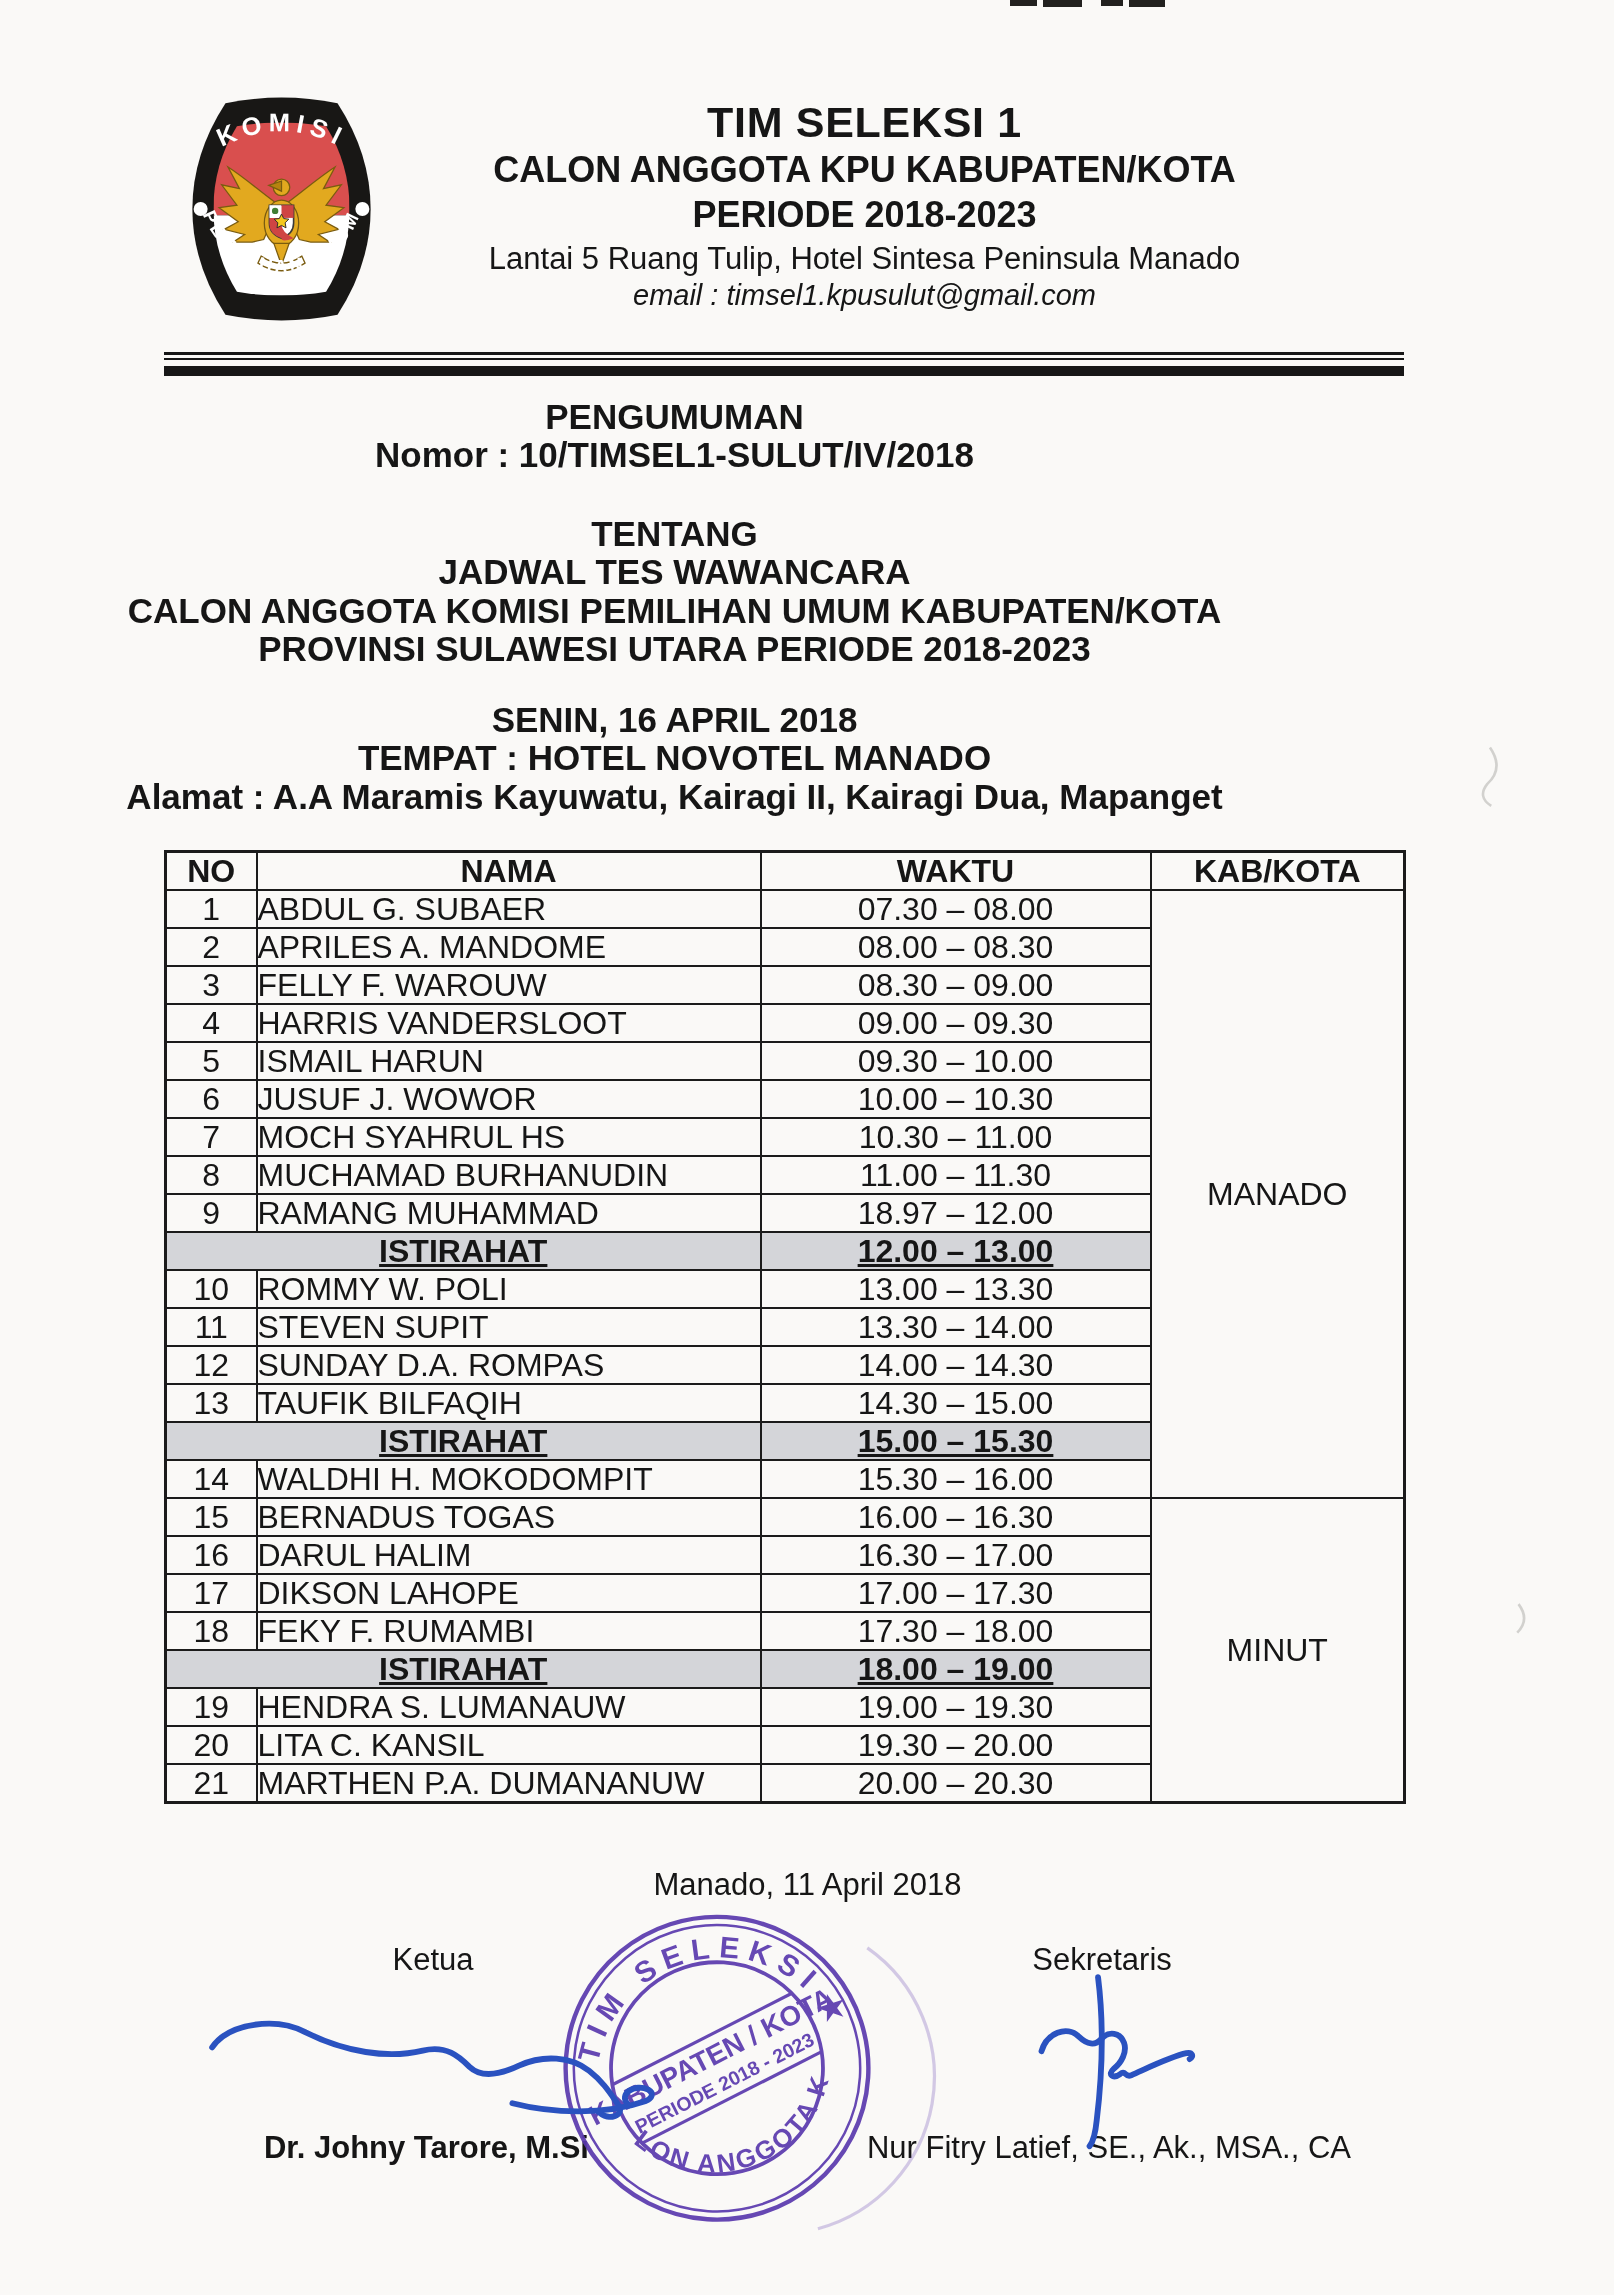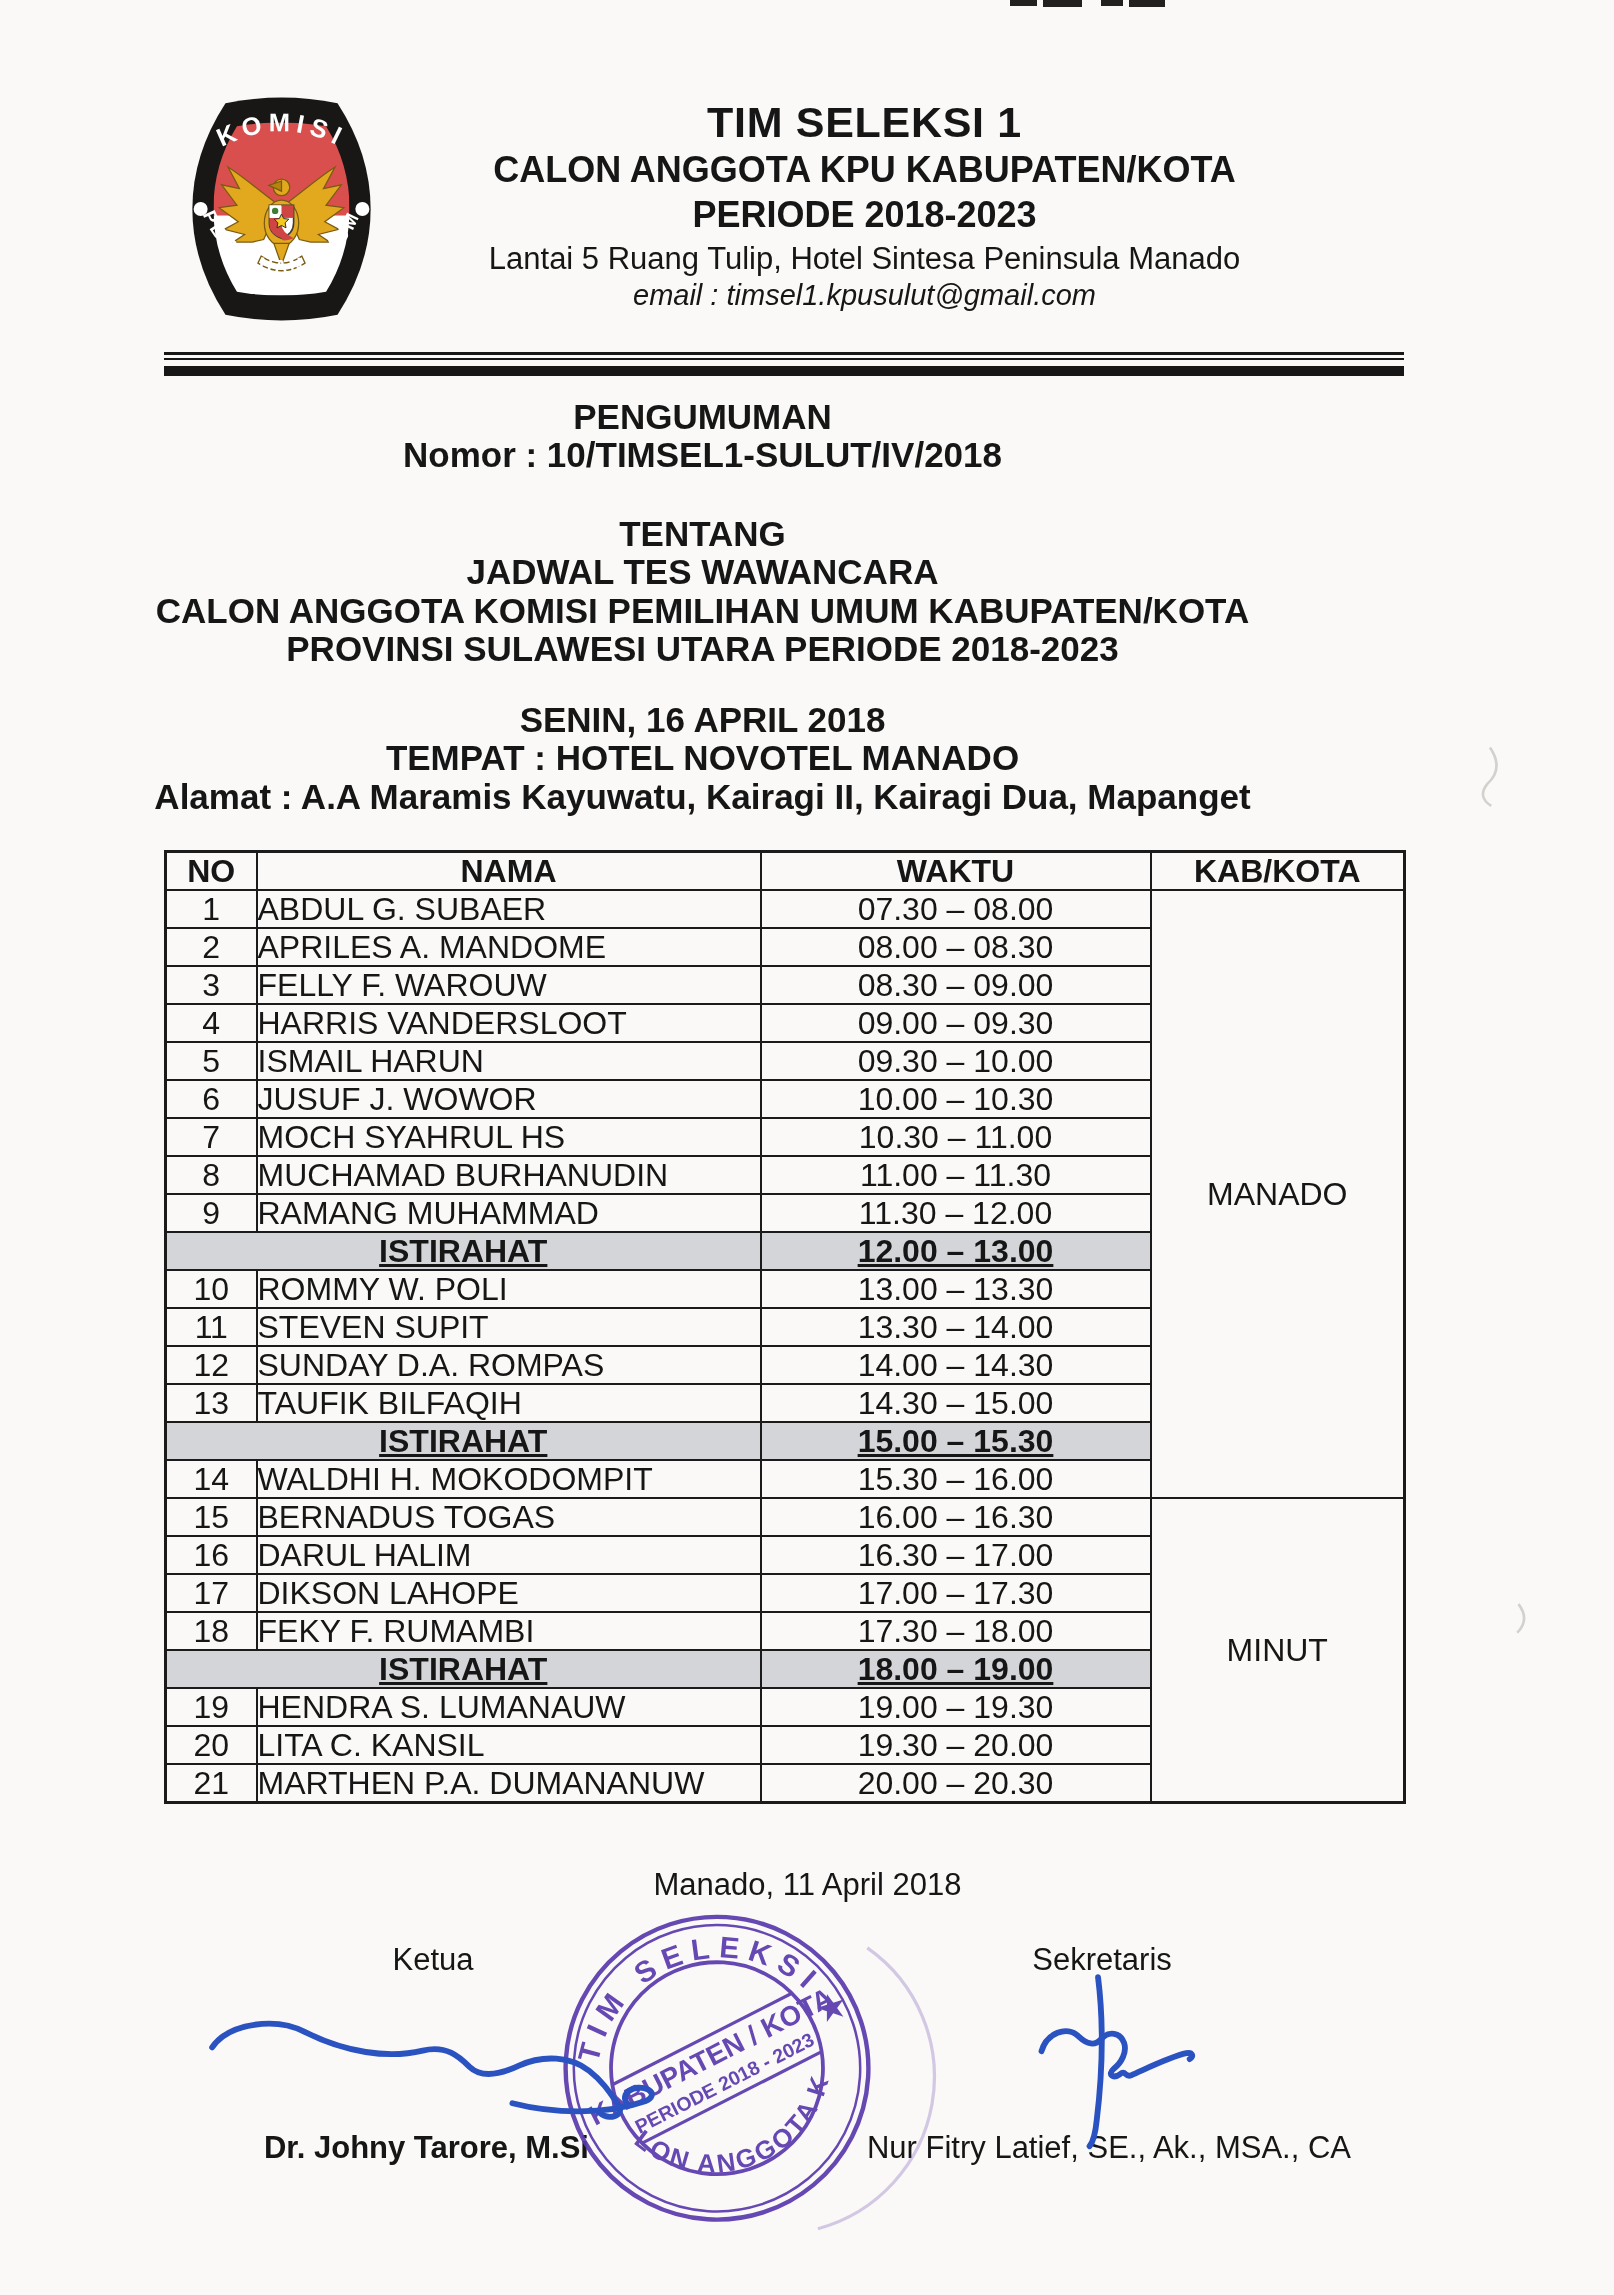--- a/index.html
+++ b/index.html
@@ -19,21 +19,21 @@
   .lh5 { font-size:31px; line-height:38px; margin-top:2.6px; }
   .lh6 { font-size:29px; line-height:35px; font-style:italic; }
 
   .rule { position:absolute; left:164px; width:1240px; top:352px; }
   .rule .r1 { height:2.6px; background:#171717; }
   .rule .r2 { height:2.6px; background:#171717; margin-top:3.3px; }
   .rule .r3 { height:10.4px; background:#171717; margin-top:5.2px; }
 
   
   .cline { position:absolute; left:0; width:1349px; text-align:center;
-           font-size:35px; font-weight:bold; line-height:38px;padding-left:28px; }
+           font-size:35px; font-weight:bold; line-height:38px; }
 
   
   table.sched { position:absolute; left:164px; top:850px; width:1238px;
                 border-collapse:collapse; table-layout:fixed;
                 font-size:32px; }
   table.sched th, table.sched td { border:2.6px solid #1b1b1b; height:36px;
                 padding:0; line-height:36px; white-space:nowrap; overflow:hidden; }
   table.sched { border:3.3px solid #1b1b1b; }
   table.sched th { font-weight:bold; text-align:center; }
   td.c-no    { text-align:center; }
@@ -183,21 +183,21 @@
           <td class="c-time">10.30 – 11.00</td>
         </tr>
         <tr>
           <td class="c-no">8</td>
           <td class="c-name">MUCHAMAD BURHANUDIN</td>
           <td class="c-time">11.00 – 11.30</td>
         </tr>
         <tr>
           <td class="c-no">9</td>
           <td class="c-name">RAMANG MUHAMMAD</td>
-          <td class="c-time">11.30 – 12.00</td>
+          <td class="c-time">18.97 – 12.00</td>
         </tr>
         <tr class="break">
           <td class="c-break" colspan="2">ISTIRAHAT</td>
           <td class="c-time">12.00 – 13.00</td>
         </tr>
         <tr>
           <td class="c-no">10</td>
           <td class="c-name">ROMMY W. POLI</td>
           <td class="c-time">13.00 – 13.30</td>
         </tr>

